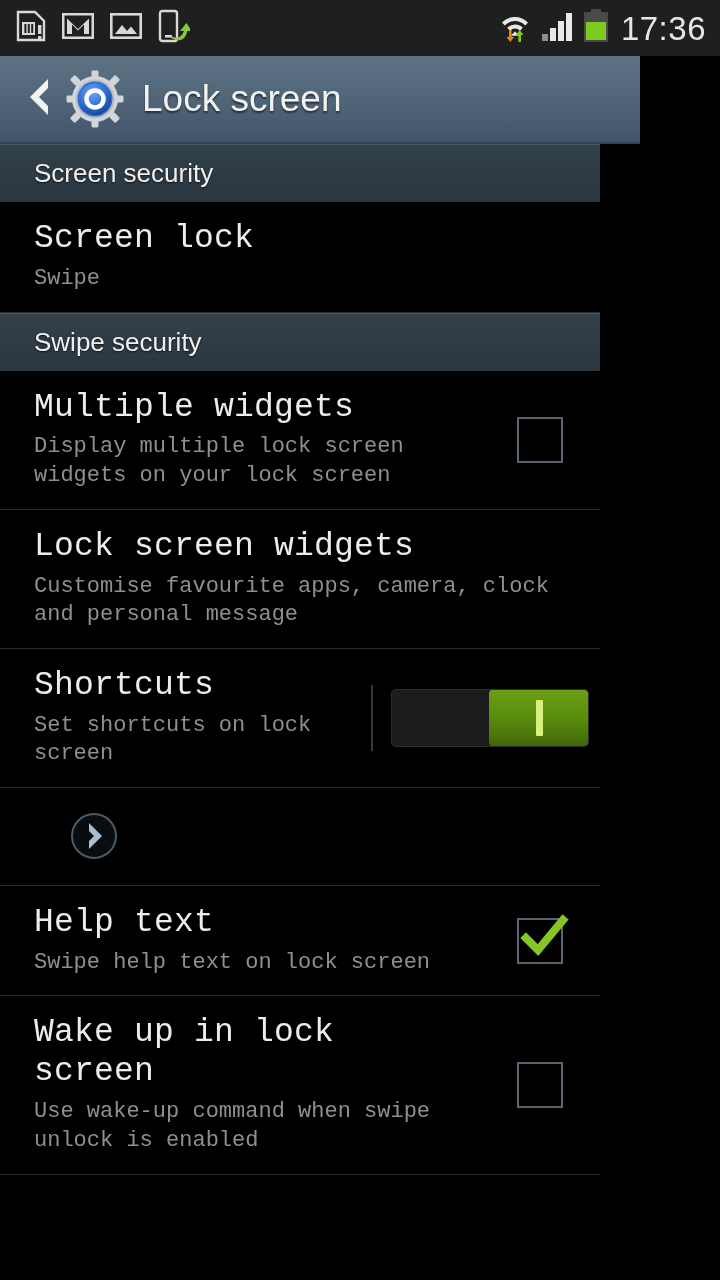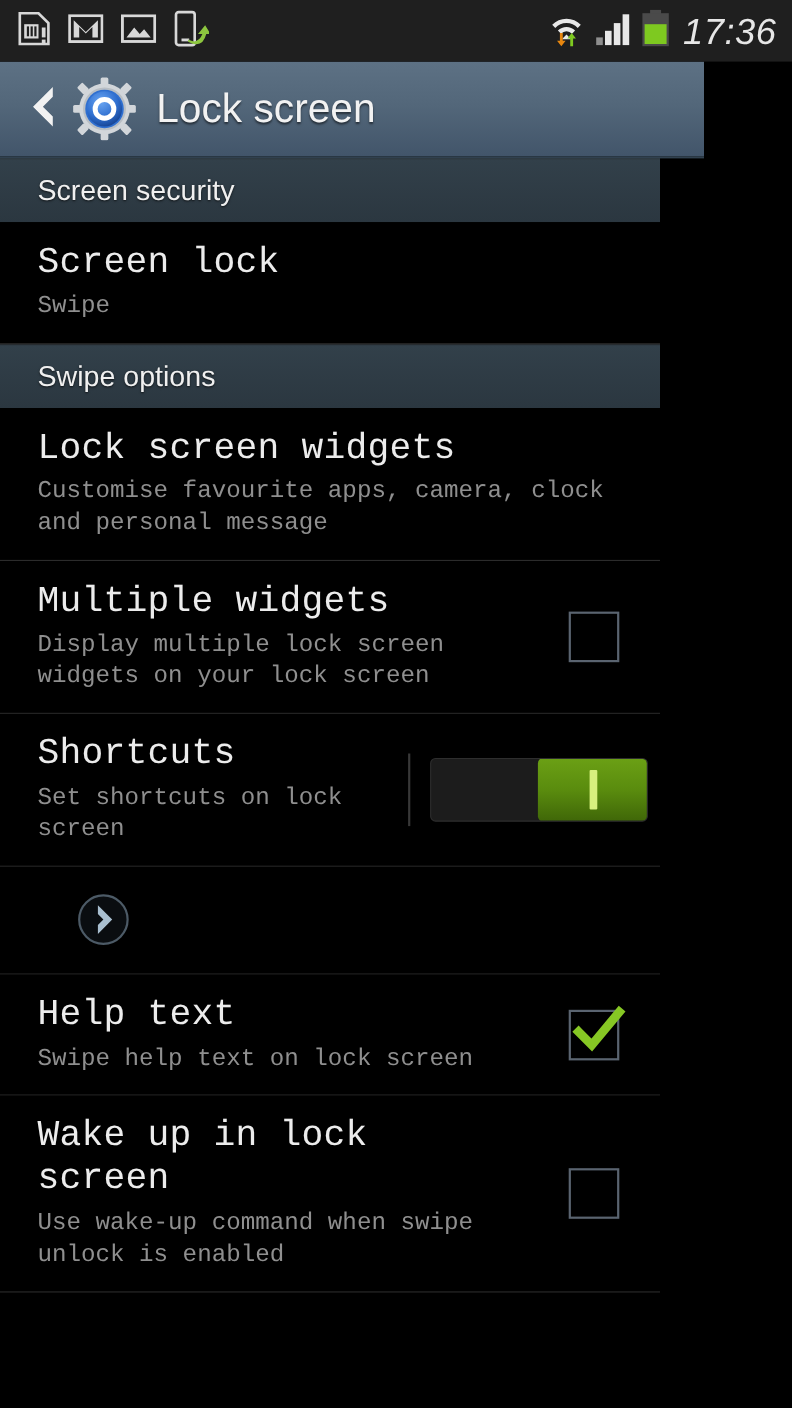--- a/index.html
+++ b/index.html
@@ -12,21 +12,21 @@
 
   
   #status-bar{
     position:relative;
     height:56px; width:720px;
     background:#1f1f1f;
     display:flex; align-items:center;
     padding:0 14px 0 16px;
   }
   #status-left{ display:flex; align-items:center; gap:16px; }
-  #status-right{ margin-left:auto; display:flex; align-items:center; gap:8px;font-style:italic; }
+  #status-right{ margin-left:auto; display:flex; align-items:center; gap:8px; }
   .sb-icon{ display:block; }
   #clock{
     color:#e6e6e6; font-size:33px; letter-spacing:0.5px;
     font-family:"Liberation Sans", sans-serif; line-height:1;
     padding-left:4px;
   }
 
   
   #action-bar{
     height:88px; width:640px;
@@ -252,37 +252,37 @@
   </div>
 
   <div class="row">
     <div class="row-text">
       <div class="row-title">Screen lock</div>
       <div class="row-summary">Swipe</div>
     </div>
   </div>
 
   <div class="section-header">
-    <span class="label">Swipe options</span>
+    <span class="label">Swipe security</span>
+  </div>
+
+  <div class="row">
+    <div class="row-text">
+      <div class="row-title">Multiple widgets</div>
+      <div class="row-summary">Display multiple lock screen widgets on your lock screen</div>
+    </div>
+    <div class="row-widget">
+      <div class="checkbox"></div>
+    </div>
   </div>
 
   <div class="row">
     <div class="row-text">
       <div class="row-title">Lock screen widgets</div>
       <div class="row-summary">Customise favourite apps, camera, clock and personal message</div>
-    </div>
-  </div>
-
-  <div class="row">
-    <div class="row-text">
-      <div class="row-title">Multiple widgets</div>
-      <div class="row-summary">Display multiple lock screen widgets on your lock screen</div>
-    </div>
-    <div class="row-widget">
-      <div class="checkbox"></div>
     </div>
   </div>
 
   <div class="row">
     <div class="row-text">
       <div class="row-title">Shortcuts</div>
       <div class="row-summary">Set shortcuts on lock screen</div>
     </div>
     <div class="row-widget" style="width:240px">
       <div class="toggle-wrap">

